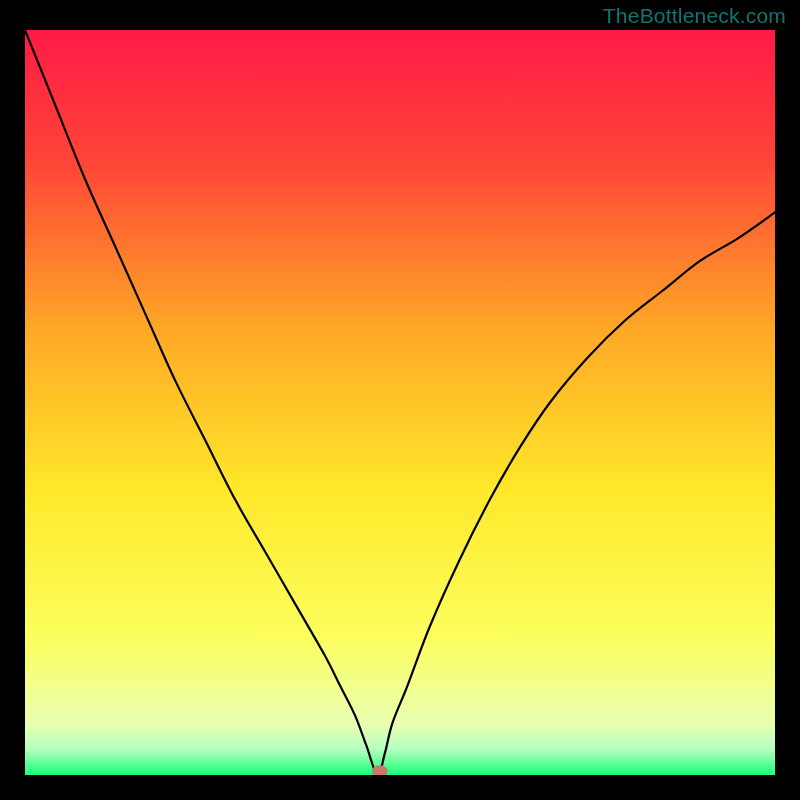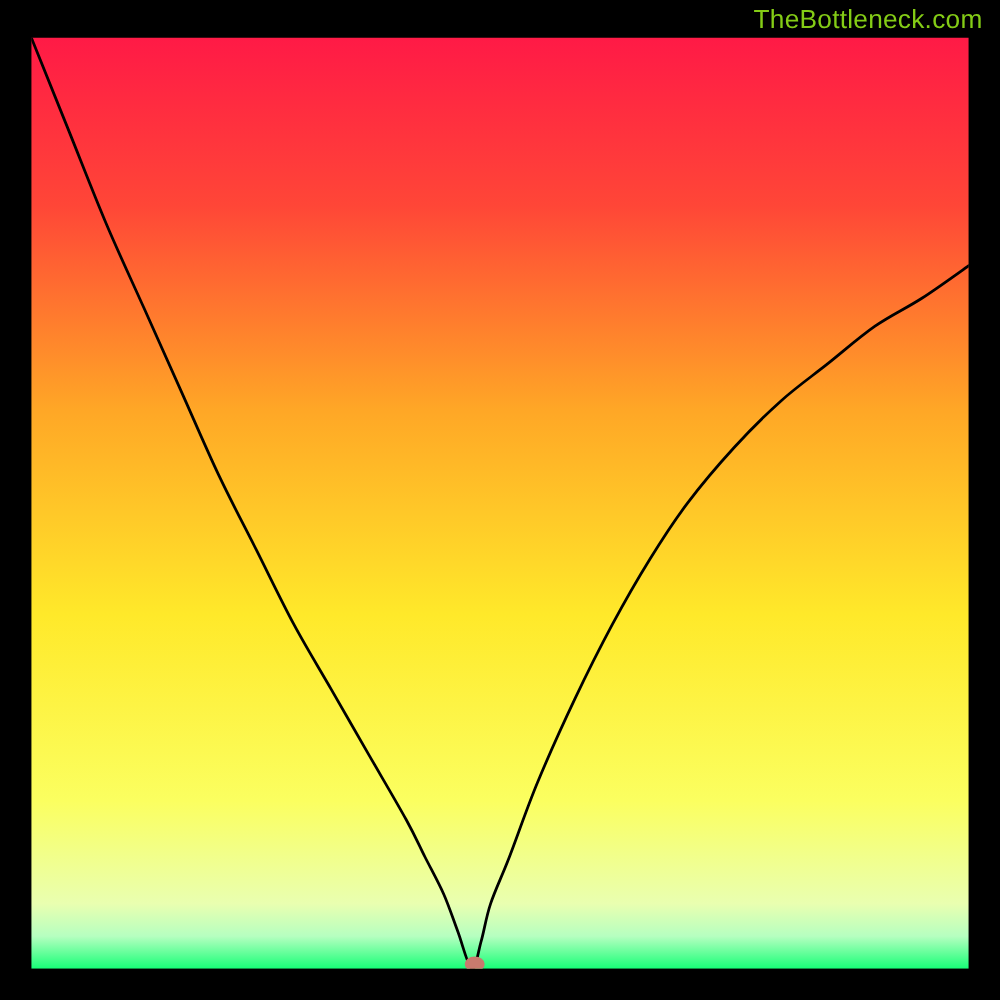--- a/index.html
+++ b/index.html
@@ -14,21 +14,21 @@
   .frame {
     position: relative;
     width: 800px;
     height: 800px;
     background: #000;
   }
   .attribution {
     position: absolute;
     top: 4px;
     right: 14px;
-    color: #84cc16;
+    color: #0f766e;
     font-size: 21px;
     font-weight: 400;
     letter-spacing: 0.2px;
   }
   .plot-area {
     position: absolute;
     left: 25px;
     top: 30px;
     width: 750px;
     height: 745px;

